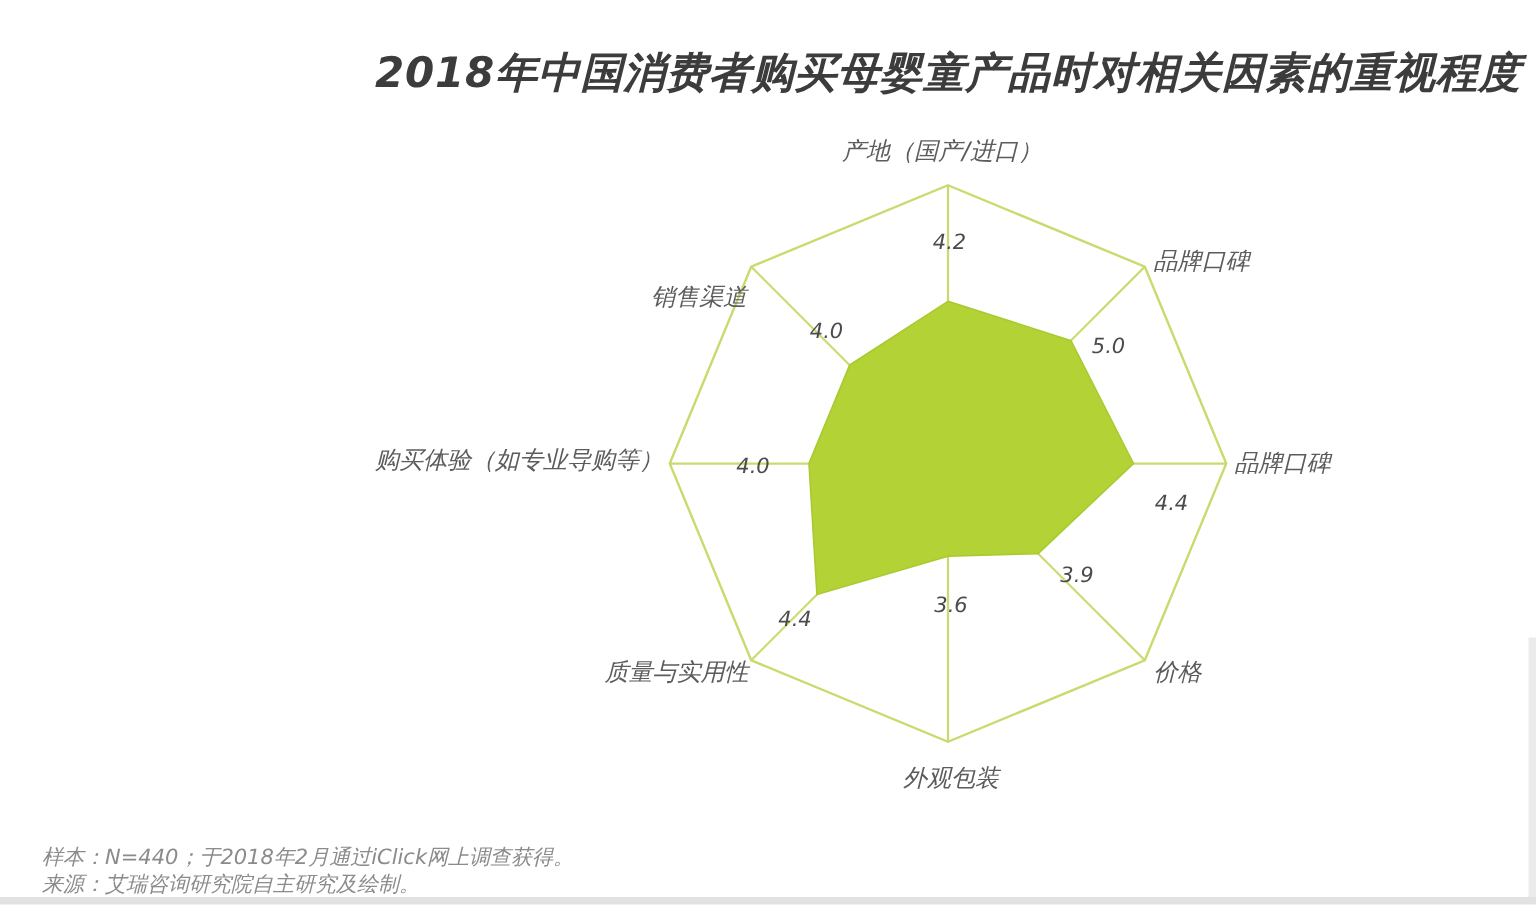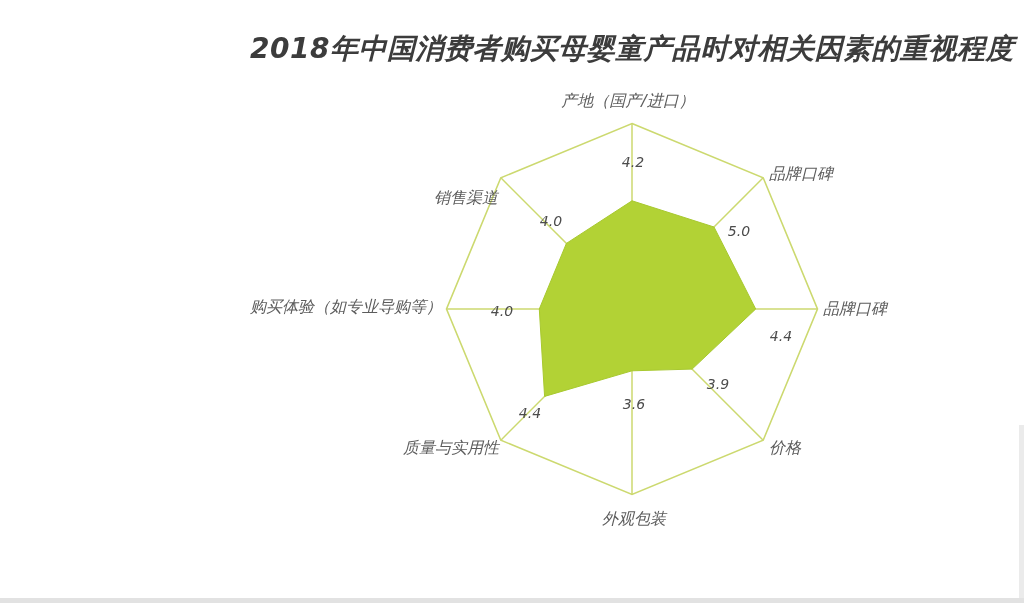--- a/index.html
+++ b/index.html
@@ -98,18 +98,20 @@
         <div class="value-label" style="left: 781px; top: 336px; transform: translate(-50%, -50%);">4.4</div>
         <div class="value-label" style="left: 718px; top: 384px; transform: translate(-50%, -50%);">3.9</div>
         <div class="value-label" style="left: 634px; top: 404px; transform: translate(-50%, -50%);">3.6</div>
         <div class="value-label" style="left: 530px; top: 413px; transform: translate(-50%, -50%);">4.4</div>
         <div class="value-label" style="left: 502px; top: 311px; transform: translate(-50%, -50%);">4.0</div>
         <div class="value-label" style="left: 551px; top: 221px; transform: translate(-50%, -50%);">4.0</div>
       </div>
   </div>
 
   <div class="footer">
+    <div>样本：N=440；于2018年2月通过iClick网上调查获得。</div>
+    <div>来源：艾瑞咨询研究院自主研究及绘制。</div>
   </div>
 
   <div class="bottom-strip"></div>
   <div class="right-strip"></div>
 
 </div>
 
 </body></html>

